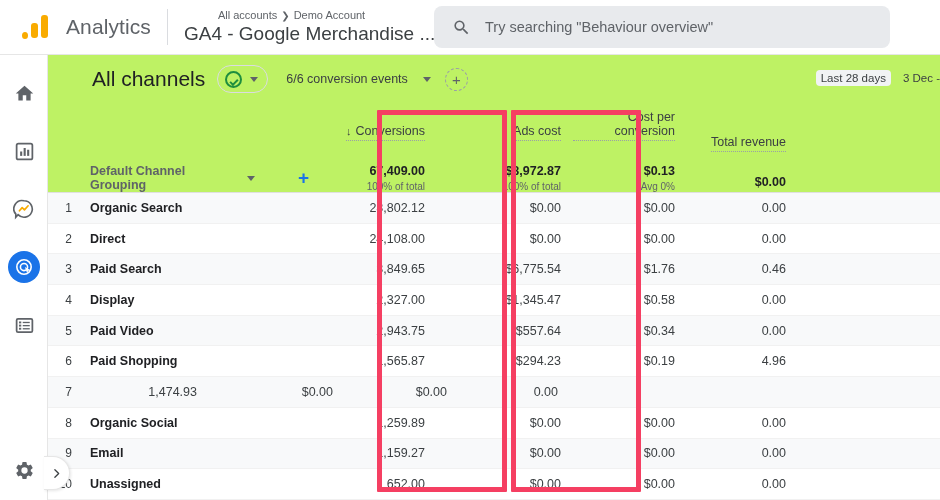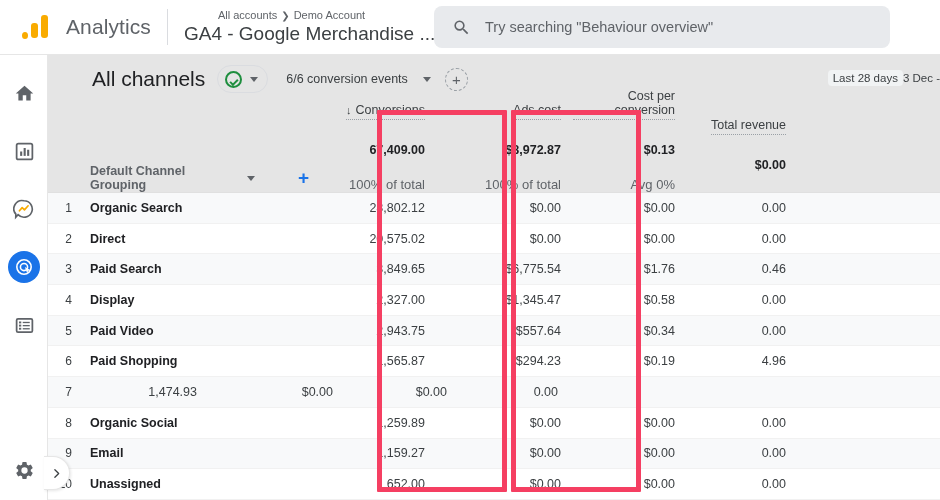--- a/index.html
+++ b/index.html
@@ -58,42 +58,42 @@
   .rail-gear { position: absolute; left: 0; bottom: 12px; width: 48px; height: 36px;
                display: flex; align-items: center; justify-content: center; }
   .expand-btn {
     position: absolute; left: 44px; bottom: 10px; width: 26px; height: 34px;
     background: #fff; border: 1px solid #e6e6e6; border-left: none;
     border-radius: 0 18px 18px 0; display: flex; align-items: center; justify-content: center;
     box-shadow: 1px 1px 3px rgba(0,0,0,.10); cursor: pointer; z-index: 6;
   }
 
   
-  .content { position: absolute; left: 48px; top: 55px; width: 892px; height: 445px; background: #e5e5e5; }
+  .content { position: absolute; left: 48px; top: 55px; width: 892px; height: 445px; background: #bef264; }
 
   .toolbar { position: relative; height: 48px; display: flex; align-items: center; padding-left: 44px; }
   .toolbar h1 { font-size: 21px; font-weight: 400; color: #202124; }
   .chip-check {
     margin-left: 12px; height: 28px; border: 1px solid #dadce0; border-radius: 14px;
     display: flex; align-items: center; gap: 8px; padding: 0 9px 0 7px; cursor: pointer;
   }
   .chk-circle {
     width: 17px; height: 17px; border-radius: 50%; border: 2px solid #1e8e3e; position: relative;
   }
   .chk-circle:after {
     content: ""; position: absolute; left: 3px; top: 6px; width: 6px; height: 3px;
     border-left: 2px solid #1e8e3e; border-bottom: 2px solid #1e8e3e; transform: rotate(-45deg);
   }
   .conv-events { margin-left: 18px; font-size: 12.5px; color: #3c4043; display: flex; align-items: center; gap: 15px; cursor: pointer;}
   .add-circle {
     margin-left: 14px; width: 23px; height: 23px; border-radius: 50%;
     border: 1px dashed #9aa0a6; display: flex; align-items: center; justify-content: center;
     color: #5f6368; font-size: 15px; line-height: 1; cursor: pointer;
   }
-  .daterange { position: absolute; right: 0; top: 15px; display: flex; align-items: center; gap: 0; font-size: 11.5px; color: #3c4043; white-space: nowrap;}
+  .daterange { position: absolute; right: 0; top: 15px; display: flex; align-items: center; gap: 12px; font-size: 11.5px; color: #3c4043; white-space: nowrap;}
   .daterange .pill { background: #f1f3f4; border-radius: 4px; padding: 2px 5px; color: #3c4043; }
 
   
   .table { position: absolute; left: 0; top: 48px; width: 892px; }
   .thead { display: flex; height: 90px; border-bottom: 1px solid #e0e0e0; }
   .trow { display: flex; height: 30.7px; align-items: center; border-bottom: 1px solid #f1f1f1; }
   .trow.odd { background: #f8f9fa; }
   .trow.even { background: #ffffff; }
 
   .c-idx { width: 33px; text-align: right; font-size: 12px; color: #3c4043; padding-right: 9px; flex: none;}
@@ -106,21 +106,21 @@
 
   .hcell { display: flex; flex-direction: column; align-items: flex-end; justify-content: flex-end; padding-top: 12px; }
   .hcell.dim { align-items: flex-start; }
   .hlabel {
     font-size: 12.5px; color: #3c4043; border-bottom: 1px dotted #9aa0a6;
     padding-bottom: 2px; display: inline-flex; align-items: center; gap: 4px; cursor: pointer;
   }
   .hlabel.nodash { border-bottom: none; }
   .harrow { font-size: 11px; color: #3c4043; }
   .htotal { margin-top: 23px; font-size: 12.5px; font-weight: bold; color: #202124; }
-  .hsub { margin-top: 20px; font-size: 13px; color: #5f6368; }
+  .hsub { margin-top: 3px; font-size: 10px; color: #5f6368; }
   .dimsel { font-size: 12.5px; color: #5f6368; display: inline-flex; align-items: center; gap: 9px; cursor: pointer;}
   .plus-col { color: #1a73e8; font-size: 19px; line-height: 14px; margin-left: 34px; cursor: pointer; }
 
   
   .hl {
     position: absolute; border: 5px solid #f53f62; z-index: 5; pointer-events: none; border-radius: 1px;
   }
 </style>
 </head>
 <body>
@@ -287,21 +287,21 @@
             <div class="c-dim">Organic Search</div>
             <div class="c-m">28,802.12</div>
             <div class="c-m2">$0.00</div>
             <div class="c-m3">$0.00</div>
             <div class="c-m4">0.00</div>
             <div class="c-m5"></div>
           </div>
           <div class="trow even">
             <div class="c-idx">2</div>
             <div class="c-dim">Direct</div>
-            <div class="c-m">20,575.02</div>
+            <div class="c-m">24,108.00</div>
             <div class="c-m2">$0.00</div>
             <div class="c-m3">$0.00</div>
             <div class="c-m4">0.00</div>
             <div class="c-m5"></div>
           </div>
           <div class="trow odd">
             <div class="c-idx">3</div>
             <div class="c-dim">Paid Search</div>
             <div class="c-m">3,849.65</div>
             <div class="c-m2">$6,775.54</div>

